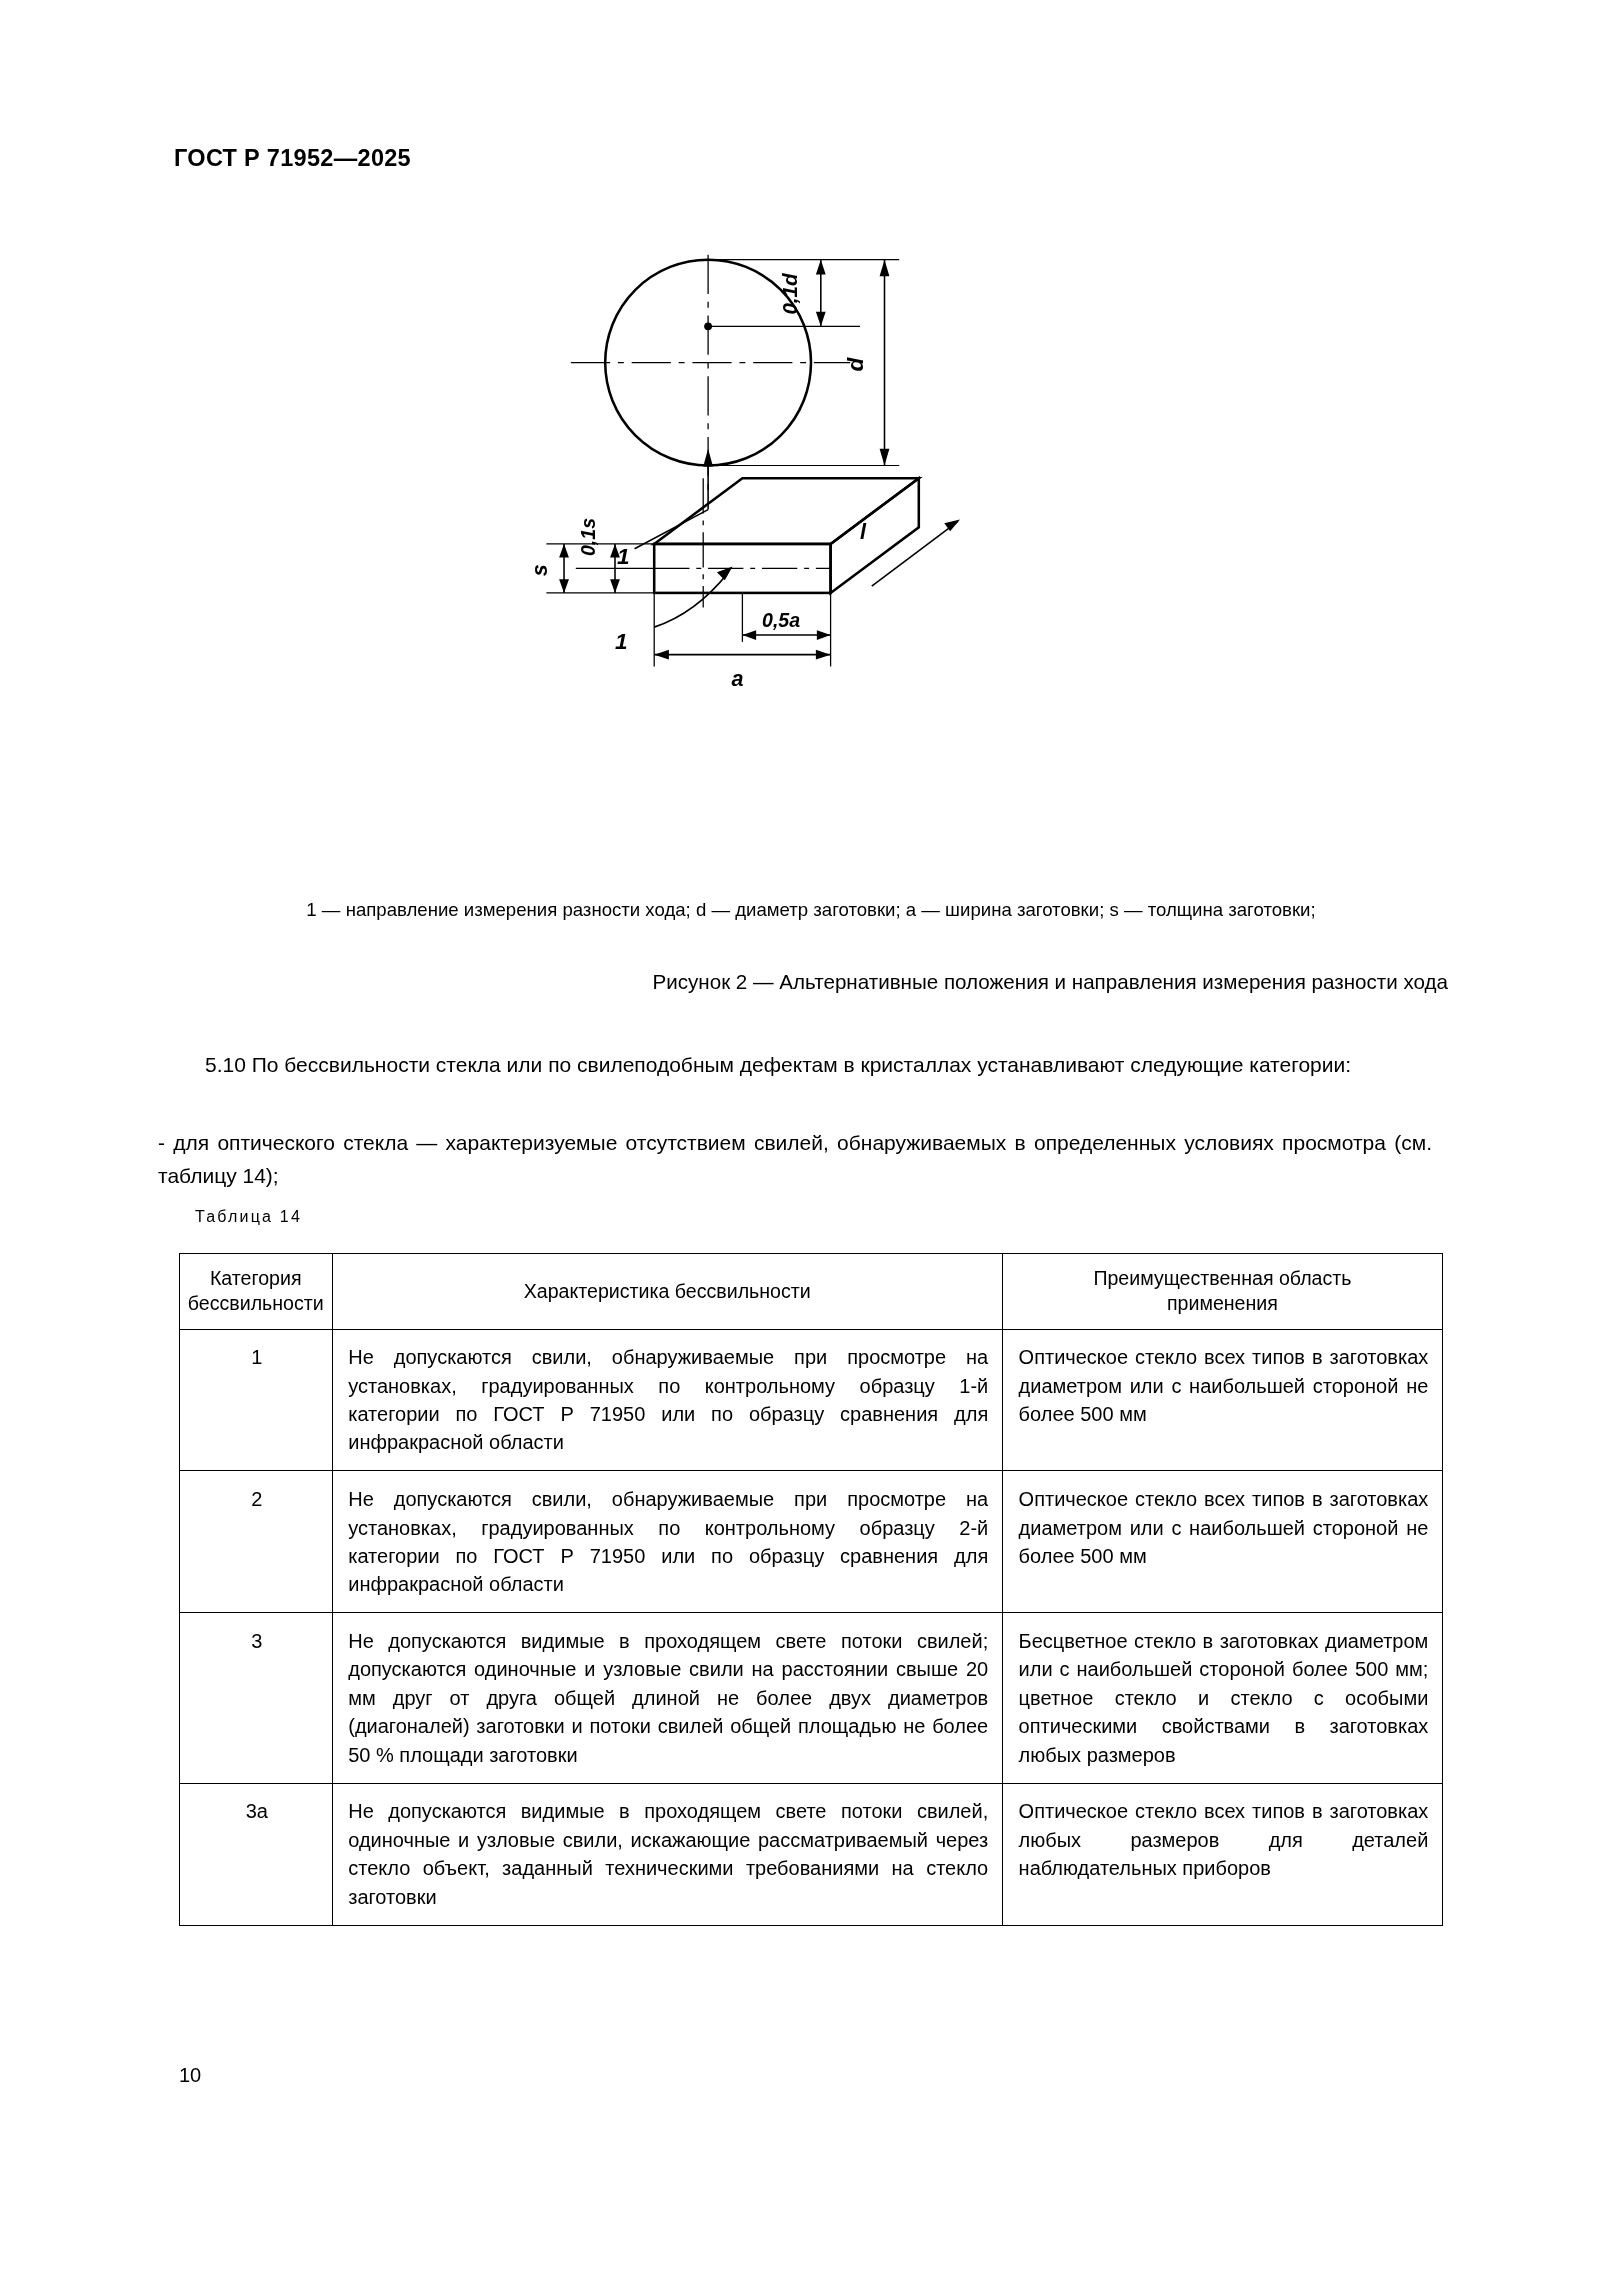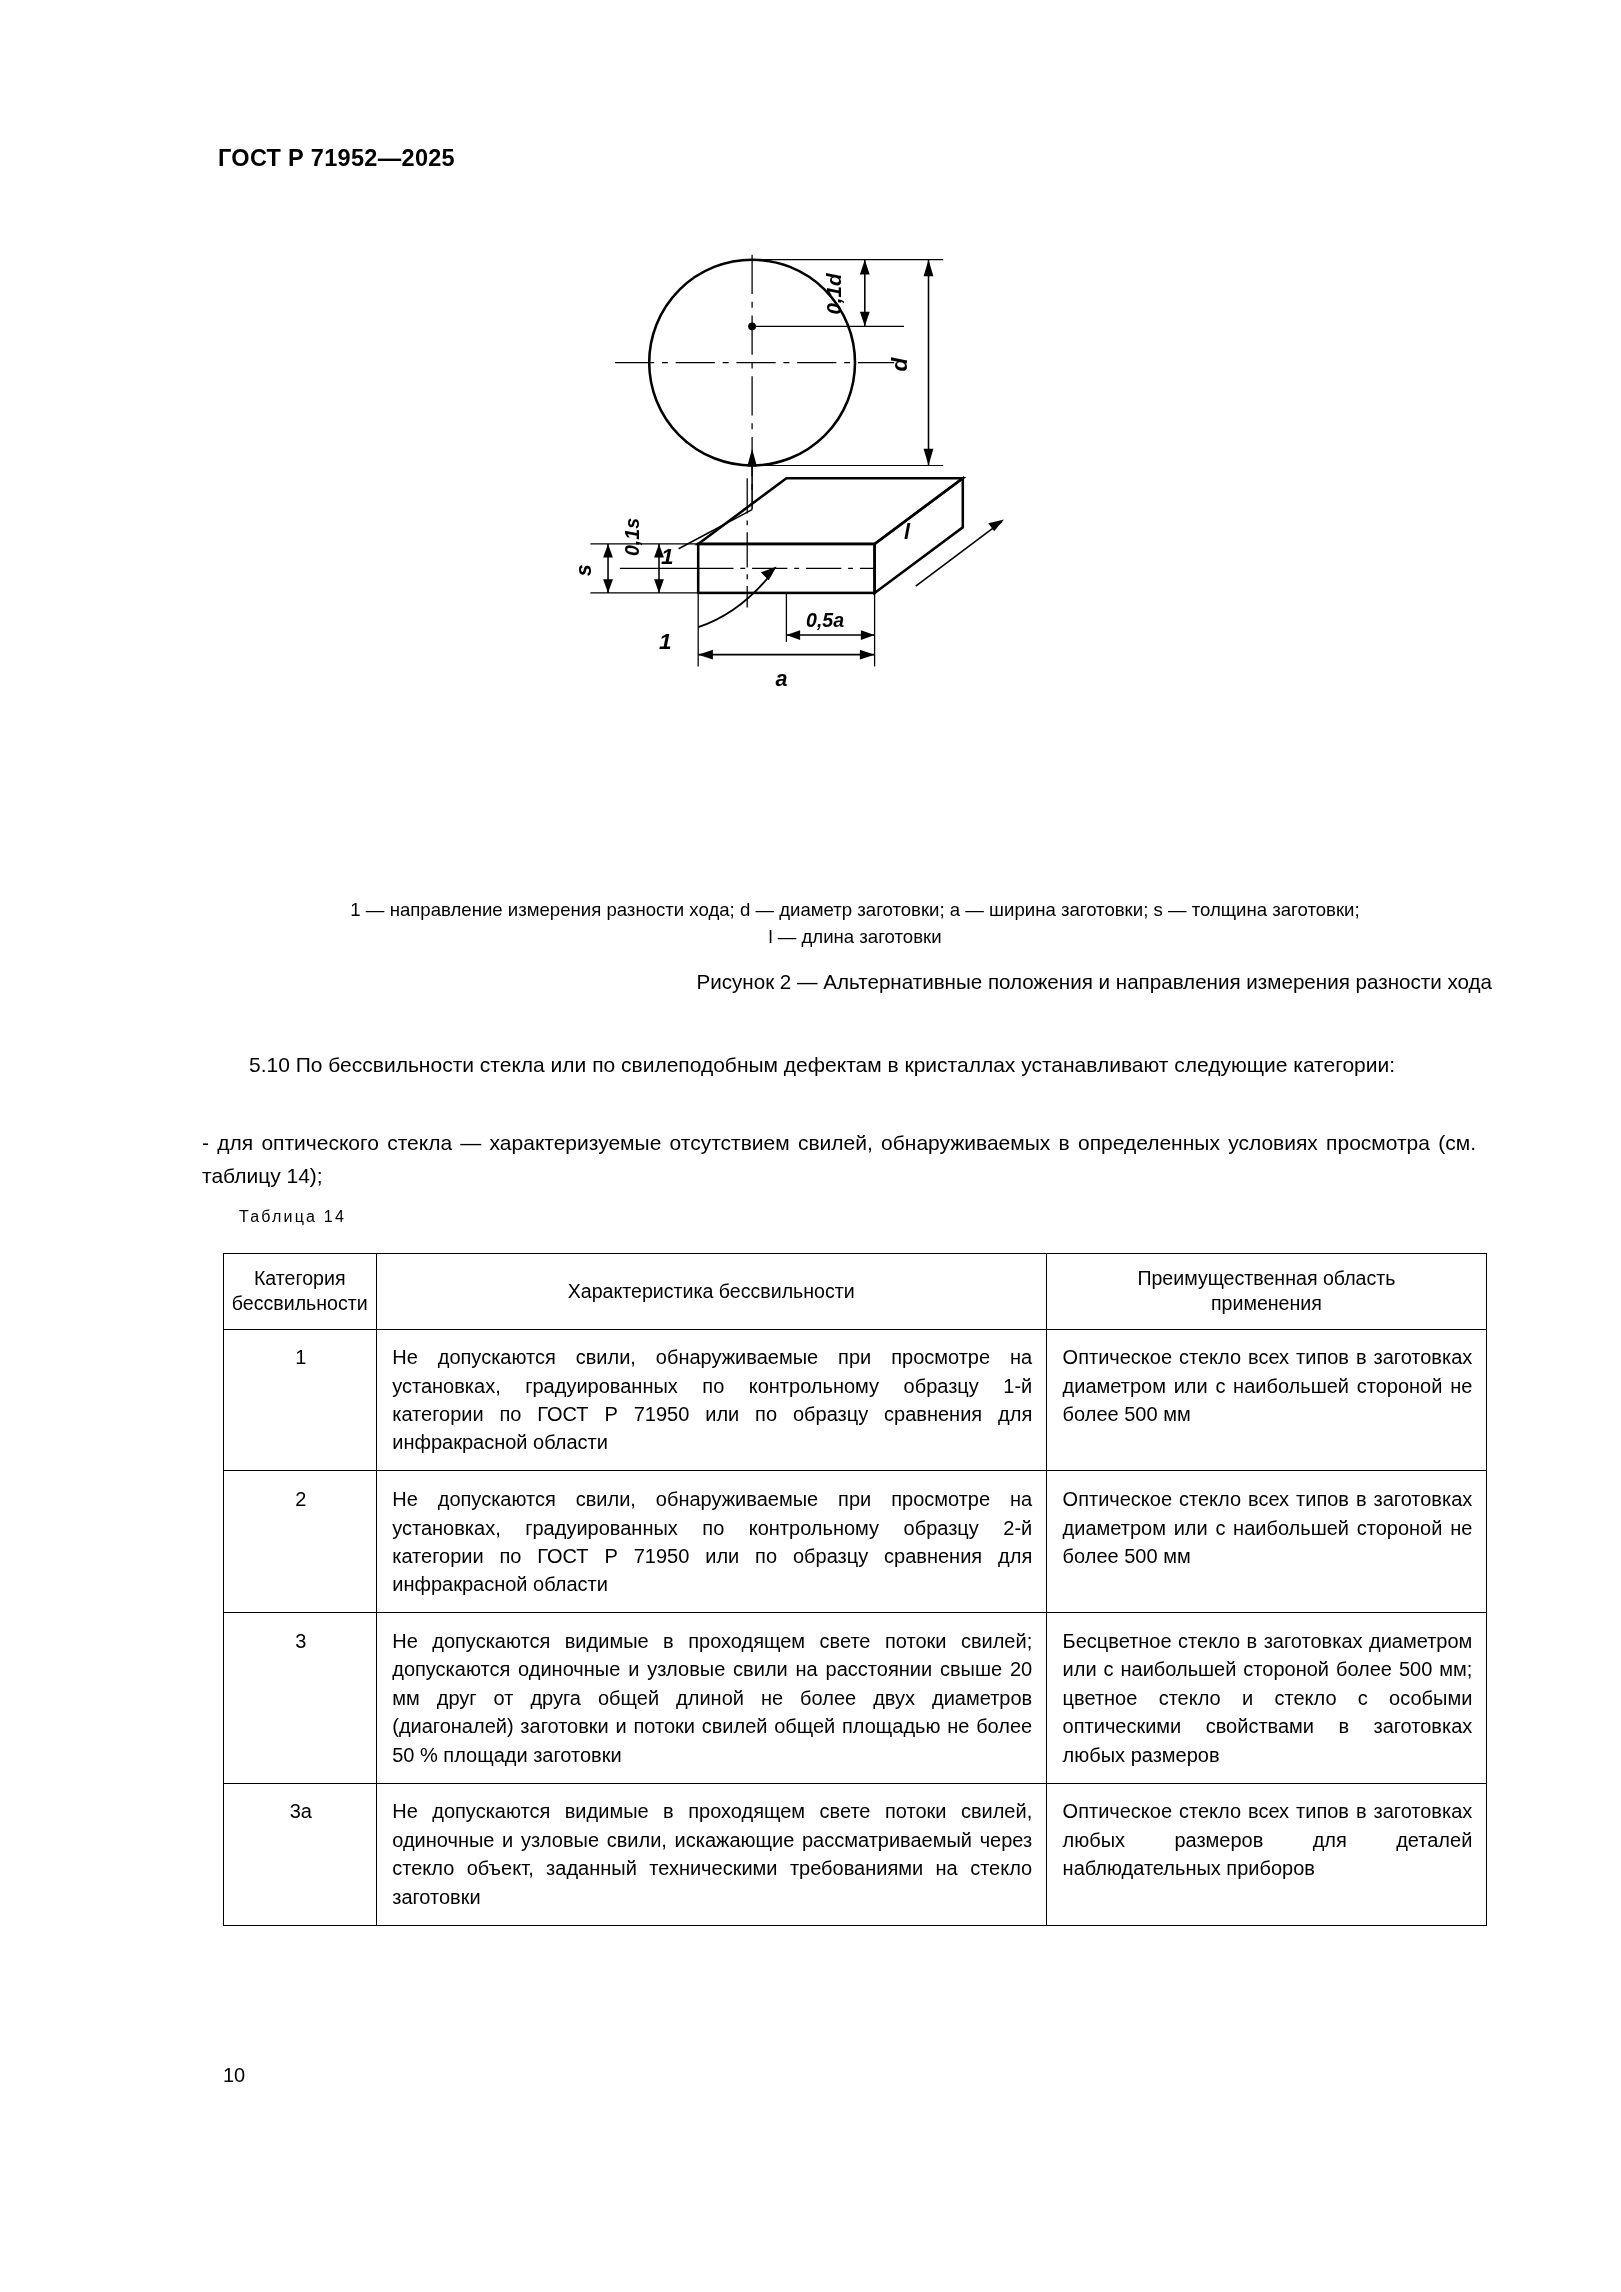--- a/index.html
+++ b/index.html
@@ -14,21 +14,20 @@
     color: #000000;
     position: relative;
     overflow: hidden;
   }
   .page {
     position: relative;
     width: 1320px;
     height: 2293px;
     box-sizing: border-box;
     padding: 4px;
-    margin-left: 44px;
   }
   .header {
     position: absolute;
     top: 145px;
     left: 174px;
     font-size: 23.5px;
     font-weight: bold;
     letter-spacing: 0.3px;
   }
   .figure-block {
@@ -211,21 +210,20 @@
         <text x="700" y="350" font-size="22" font-style="italic" font-weight="bold">l</text>
         <text x="575" y="500" font-size="22" font-style="italic" font-weight="bold" text-anchor="middle">a</text>
         <text x="600" y="440" font-size="20" font-style="italic" font-weight="bold">0,5a</text>
         <text x="450" y="462" font-size="23" font-style="italic" font-weight="bold">1</text>
       </g>
     </svg>
   </div>
 
   <div class="figure-caption-legend">
     <div>1 — направление измерения разности хода; d — диаметр заготовки; a — ширина заготовки; s — толщина заготовки;</div>
-    <div>l — длина заготовки</div>
   </div>
 
   <div class="figure-caption-title">Рисунок 2 — Альтернативные положения и направления измерения разности хода</div>
 
   <div class="body-text p1">
     <span class="indent"></span><span>5.10 По бессвильности стекла или по свилеподобным дефектам в кристаллах устанавливают следующие категории:</span>
   </div>
 
   <div class="body-text p2">
     <span class="indent"></span><span>- для оптического стекла — характеризуемые отсутствием свилей, обнаруживаемых в определенных условиях просмотра (см. таблицу 14);</span>

